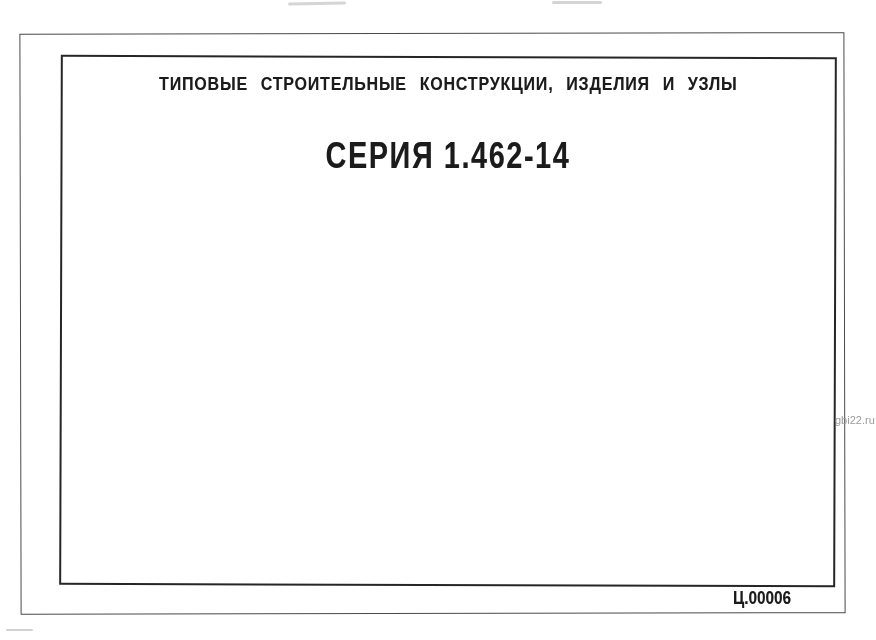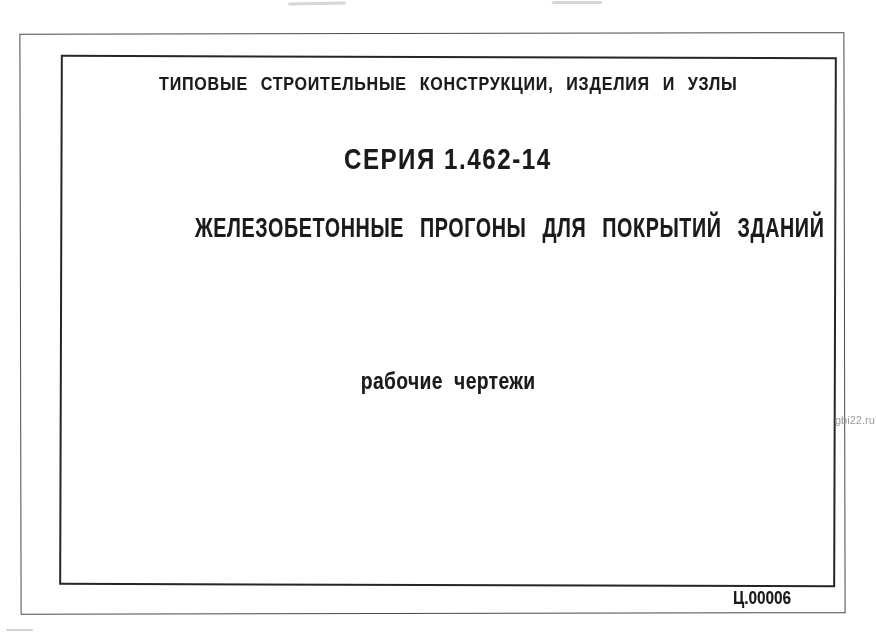--- a/index.html
+++ b/index.html
@@ -36,21 +36,21 @@
   .line {
     position: absolute; left: 0; width: 100%;
     text-align: center; line-height: 1; white-space: nowrap;
   }
   .squeeze { display: inline-block; transform-origin: 50% 50%; }
   .ink { text-shadow: 0.3px 0.3px 0 rgba(27,27,27,0.4); }
 
   .header-line { top: 18px; font-size: 19px; font-weight: 700; letter-spacing: 1px; word-spacing: 9px; }
   .header-line .squeeze { transform: scaleX(0.84); }
 
-  .series-line { top: 88px; font-size: 30px; font-weight: 700; letter-spacing: 2px; }
+  .series-line { top: 82px; font-size: 36px; font-weight: 700; letter-spacing: 2px; }
   .series-line .squeeze { transform: scaleX(0.80); }
 
   .main-line { top: 158px; font-size: 28px; font-weight: 700; letter-spacing: 1px; word-spacing: 14px; }
   .main-line .squeeze { transform: scaleX(0.70); }
 
   .issue-line { top: 221px; font-size: 24px; font-weight: 700; }
   .issue-inner { display: inline-flex; align-items: baseline; gap: 12px; transform: scaleX(0.85); transform-origin: 50% 50%; }
   .issue-num { font-size: 32px; }
 
   .sub-line1 { top: 286px; font-size: 25px; font-weight: 700; letter-spacing: 0.5px; word-spacing: 7px; }
@@ -85,29 +85,23 @@
   <div class="content">
 
     <div class="line header-line ink">
       <span class="squeeze">ТИПОВЫЕ СТРОИТЕЛЬНЫЕ КОНСТРУКЦИИ, ИЗДЕЛИЯ И УЗЛЫ</span>
     </div>
 
     <div class="line series-line ink">
       <span class="squeeze">СЕРИЯ 1.462-14</span>
     </div>
 
-    <div class="line main-line ink">
-      <span class="squeeze">ЖЕЛЕЗОБЕТОННЫЕ ПРОГОНЫ ДЛЯ ПОКРЫТИЙ ЗДАНИЙ</span>
-    </div>
 
 
 
-    <div class="line sub-line2 ink">
-      <span class="squeeze">рабочие чертежи</span>
-    </div>
 
   </div>
 
   <div class="doc-code ink">Ц.00006</div>
 
   <div class="watermark">gbi22.ru</div>
 
   <div class="artifact a1"></div>
   <div class="artifact a2"></div>
   <div class="artifact a3"></div>

